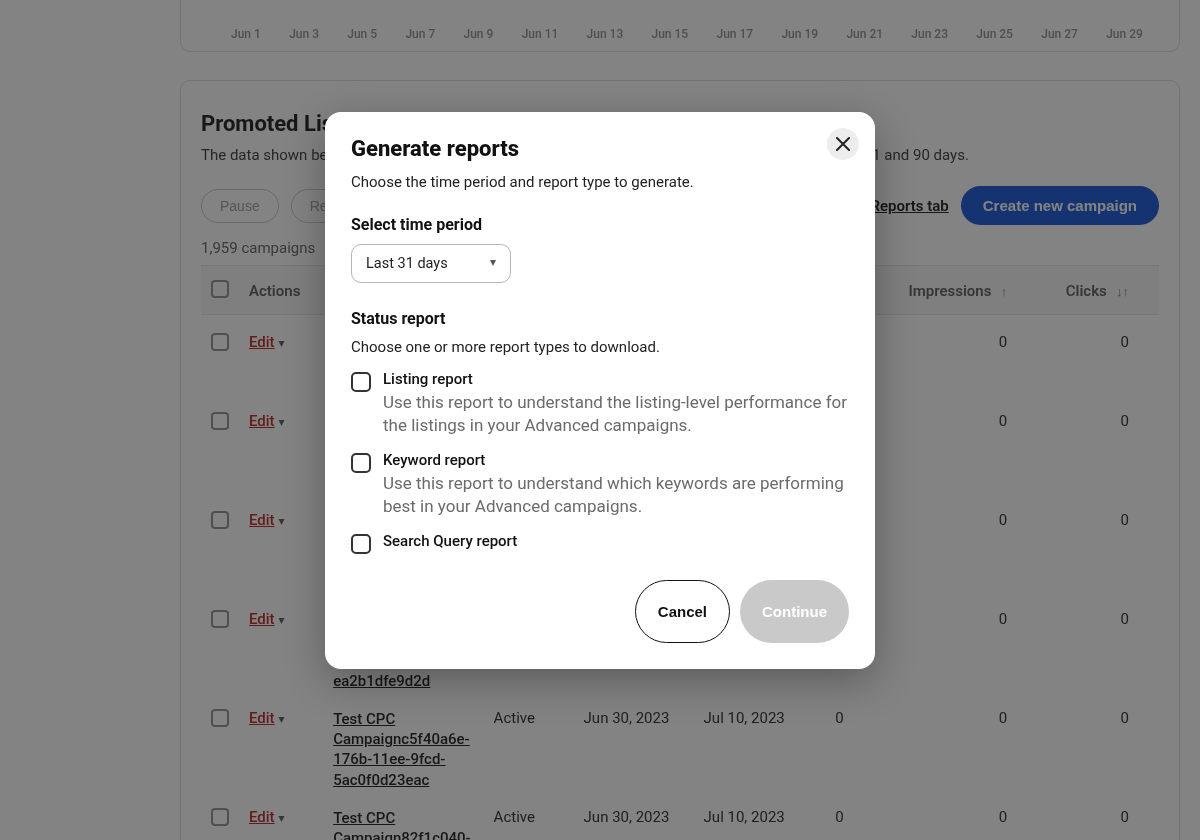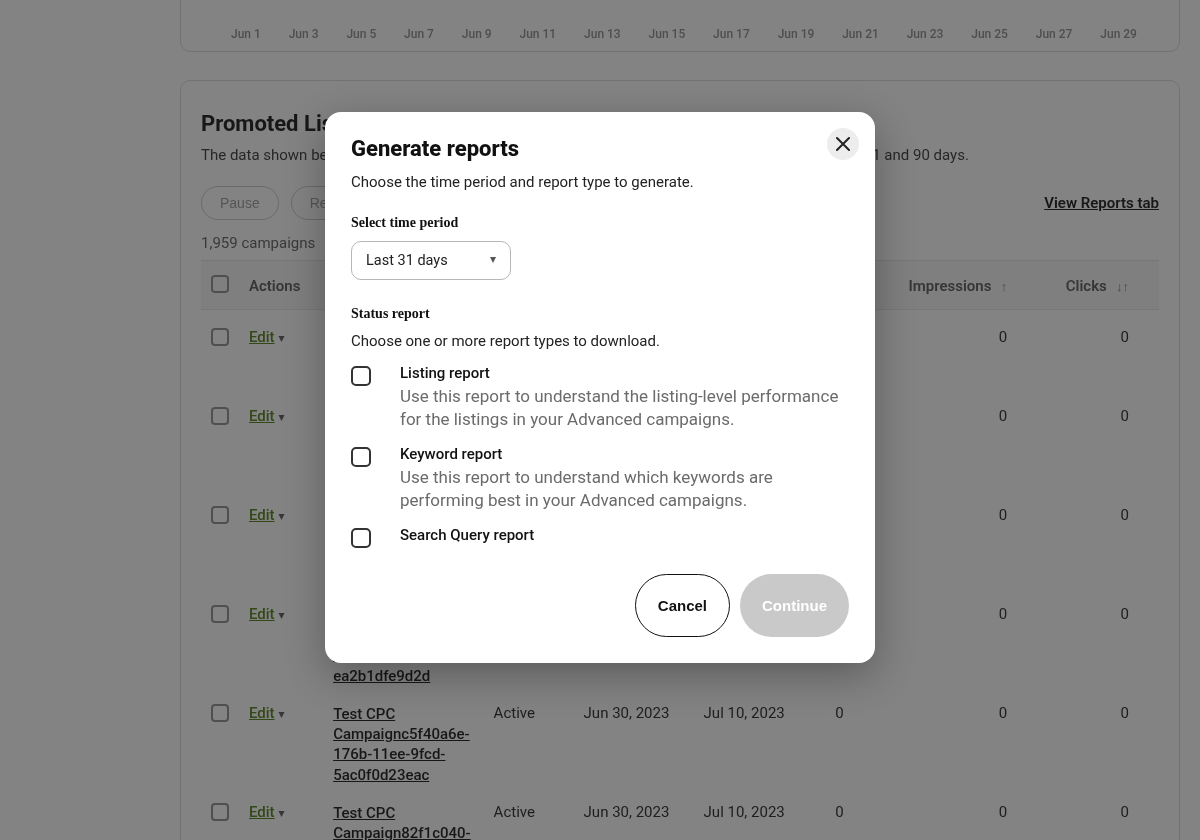--- a/index.html
+++ b/index.html
@@ -26,21 +26,21 @@
     border: 1px solid #d9d9d9;
     border-radius: 10px;
     background: #fff;
     padding: 0 20px 24px 20px;
     height: 92px;
   }
   .chart-axis {
     position: absolute;
     bottom: 10px;
     left: 50px;
-    right: 42px;
+    right: 36px;
     display: flex;
     justify-content: space-between;
     font-size: 12px;
     color: #8a8a8a;
     font-weight: 500;
   }
   .chart-axis span { white-space: nowrap; }
 
   .panel2 {
     position: absolute;
@@ -132,21 +132,21 @@
     font-weight: 500;
     display: block;
     line-height: 1.35;
   }
   .row-checkbox {
     width: 18px; height:18px;
     border: 2px solid #8d8d8d;
     border-radius: 4px;
     display: inline-block;
   }
-  .edit-link { text-decoration: underline; color:#4d7c0f; font-weight:500; margin-right:4px;}
+  .edit-link { text-decoration: underline; color:#b91c1c; font-weight:500; margin-right:4px;}
   .chev { font-size: 12px; color:#555; }
 
   
   .overlay {
     position: absolute;
     inset: 0;
     background: rgba(30,30,30,0.55);
     display: flex;
     align-items: flex-start;
     justify-content: center;
@@ -164,24 +164,23 @@
     font-size: 22px;
     font-weight: 800;
     margin: 0 0 12px 0;
   }
   .modal .desc {
     font-size: 15px;
     margin: 0 0 18px 0;
     color: #222;
   }
   .modal h3 {
-    font-size: 14px;
+    font-size: 16px;
     font-weight: 700;
     margin: 24px 0 10px 0;
-    font-family: Liberation Serif, serif;
   }
   .modal .subdesc{
     font-size:15px;
     margin: 8px 0 14px 0;
     color:#222;
   }
   .close-btn{
     position:absolute;
     top:16px; right:16px;
     width:32px;height:32px;
@@ -201,21 +200,21 @@
     border-radius: 10px;
     padding: 10px 14px;
     font-size:14.5px;
     min-width: 160px;
     cursor:pointer;
     color: #222;
   }
   .select-pill .chev2{ color:#555; font-size:12px;}
   .check-row{
     display:flex;
-    gap:29px;
+    gap:12px;
     margin: 8px 0 14px 0;
   }
   .check-box{
     width:20px;height:20px;
     border:2px solid #333;
     border-radius:5px;
     flex:0 0 20px;
     margin-top:2px;
     cursor:pointer;
   }
@@ -283,20 +282,21 @@
 
   <div class="panel2">
     <div class="section-title">Promoted Listings Advanced campaigns</div>
     <div class="section-sub">The data shown below reflects the last 31 days. Campaign report data availability can vary between 31 and 90 days.</div>
 
     <div class="toolbar">
       <button class="btn-ghost">Pause</button>
       <button class="btn-ghost">Re</button>
       <div class="spacer"></div>
       <a class="link-tab">View Reports tab</a>
+      <button class="primary-pill">Create new campaign</button>
     </div>
 
     <div class="count-text">1,959 campaigns</div>
 
     <table class="table">
       <thead>
         <tr class="thead-row">
           <th style="width:38px;"><span class="row-checkbox"></span></th>
           <th>Actions</th>
           <th style="width:160px;">Campaign</th>

